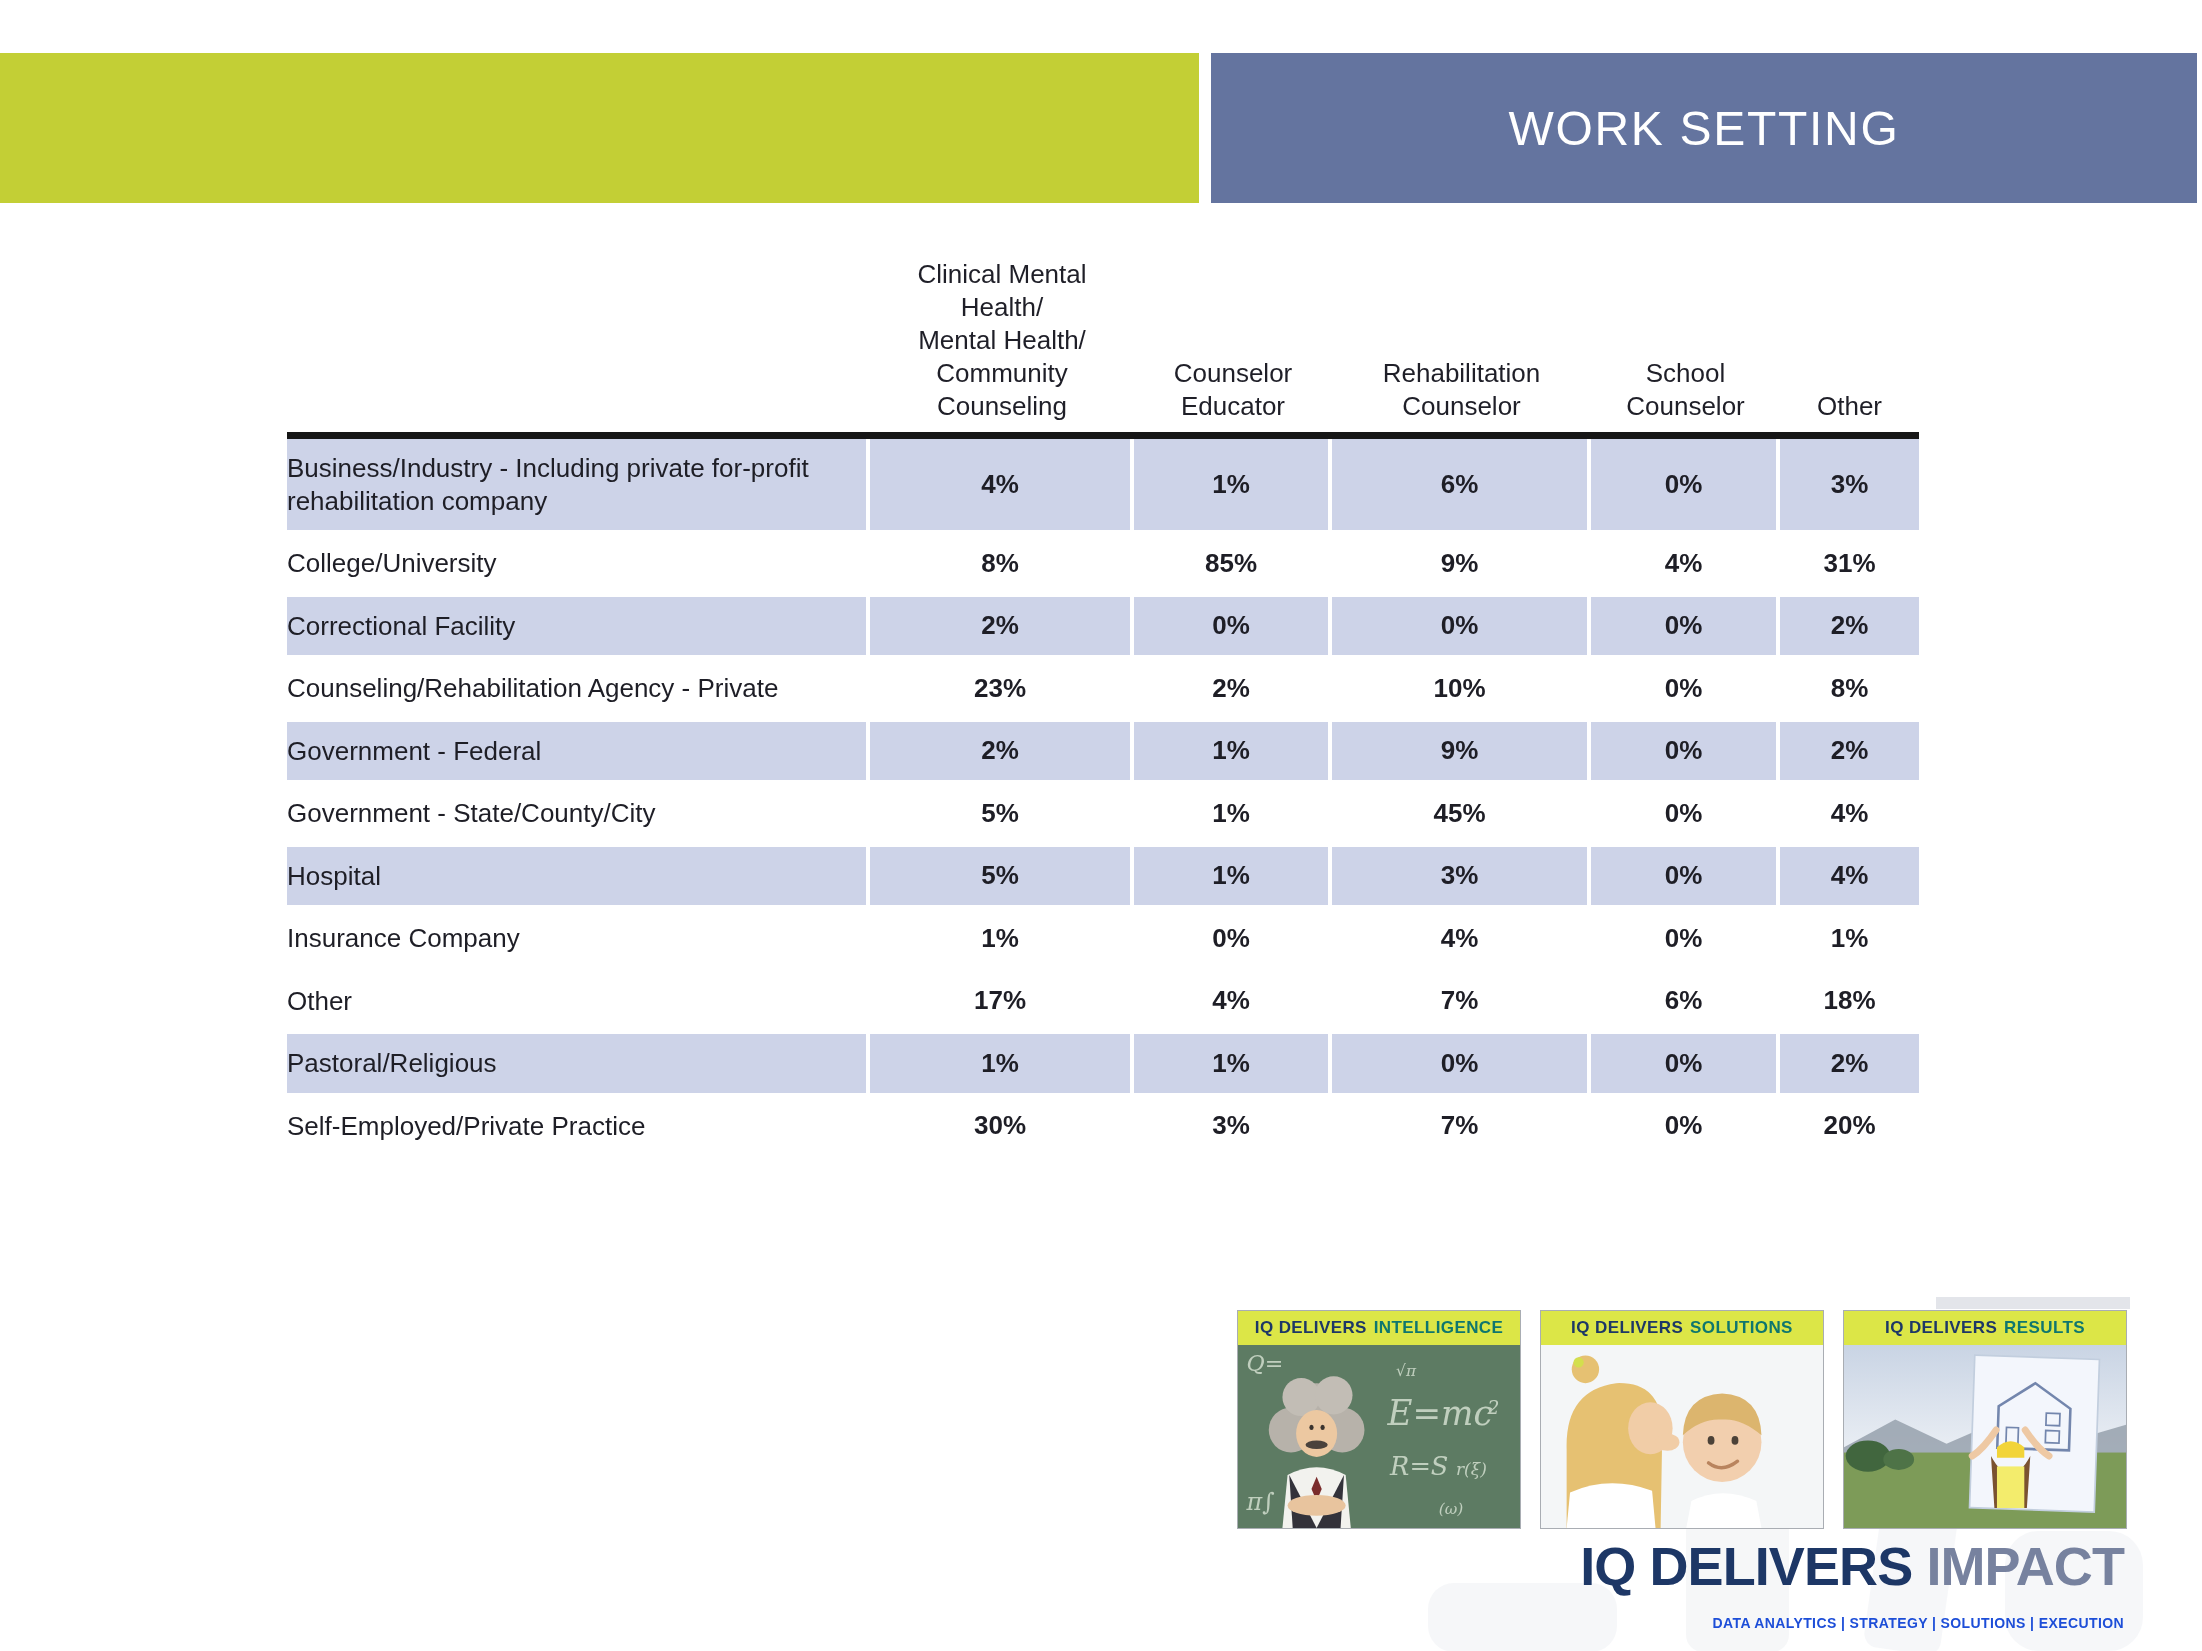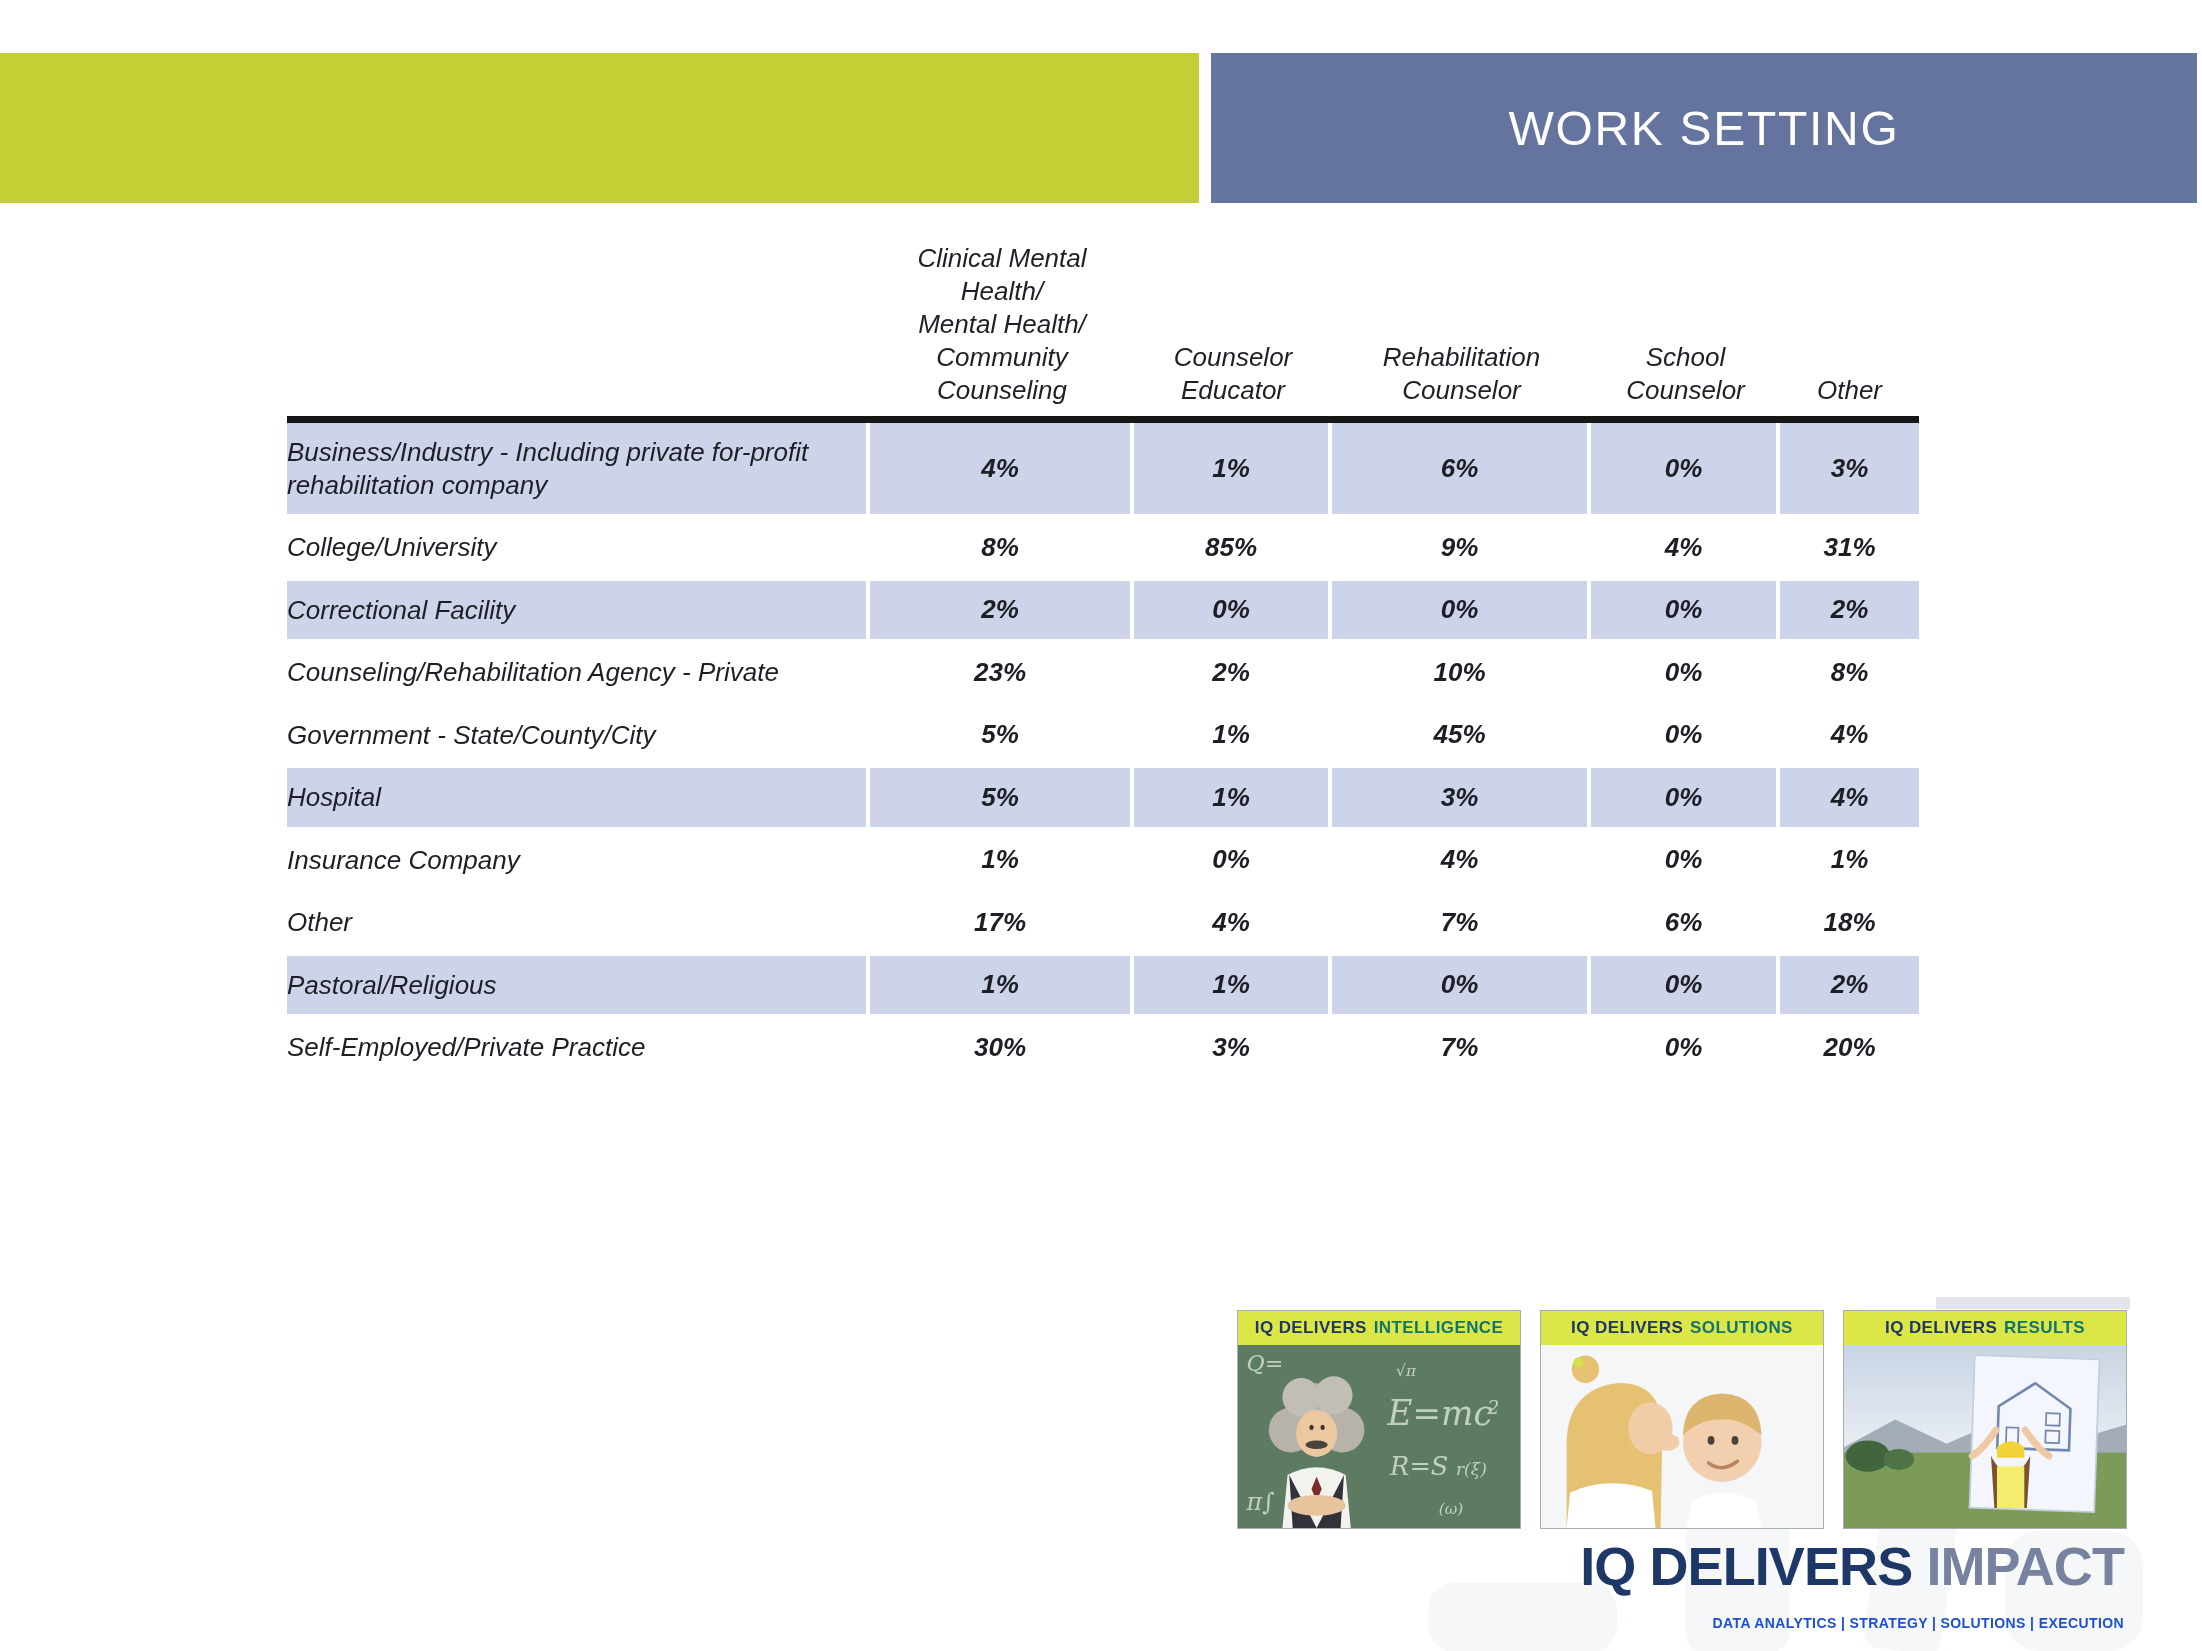--- a/index.html
+++ b/index.html
@@ -6,21 +6,21 @@
   body{
     width:2203px;height:1652px;position:relative;overflow:hidden;
     background:#ffffff;font-family:"Liberation Sans",sans-serif;color:#1e1e26;
   }
   
   .bar-green{position:absolute;left:0;top:53px;width:1199px;height:150px;background:#c3cf35;}
   .bar-blue{position:absolute;left:1211px;top:53px;width:986px;height:150px;background:#64749f;
     display:flex;align-items:center;justify-content:center;}
   .slide-title{color:#ffffff;font-size:48px;letter-spacing:1.7px;font-weight:400;}
   
-  .tbl-wrap{position:absolute;left:287px;top:237px;width:1632px;z-index:2;font-style:italic;}
+  .tbl-wrap{position:absolute;left:287px;top:253px;width:1632px;z-index:2;}
   table.data{border-collapse:separate;border-spacing:0;table-layout:fixed;width:1632px;}
   table.data th,table.data td{font-size:26px;box-sizing:border-box;}
   thead th{
     vertical-align:bottom;text-align:center;font-weight:400;line-height:1.27;
     white-space:pre-line;padding:0 3.4px 8.6px 3.4px;height:186px;
     border-bottom:7.7px solid #161616;color:#1f1f28;
   }
   thead th.corner{background:transparent;}
   tbody td{
     border-right:4.3px solid #ffffff;border-bottom:4.3px solid #ffffff;
@@ -120,20 +120,28 @@
         <td class="val">0%</td>
         <td class="val">2%</td>
       </tr>
       <tr>
         <td class="rowlabel">Counseling/Rehabilitation Agency - Private</td>
         <td class="val">23%</td>
         <td class="val">2%</td>
         <td class="val">10%</td>
         <td class="val">0%</td>
         <td class="val">8%</td>
+      </tr>
+      <tr class="shaded">
+        <td class="rowlabel">Government - Federal</td>
+        <td class="val">2%</td>
+        <td class="val">1%</td>
+        <td class="val">9%</td>
+        <td class="val">0%</td>
+        <td class="val">2%</td>
       </tr>
       <tr>
         <td class="rowlabel">Government - State/County/City</td>
         <td class="val">5%</td>
         <td class="val">1%</td>
         <td class="val">45%</td>
         <td class="val">0%</td>
         <td class="val">4%</td>
       </tr>
       <tr class="shaded">

